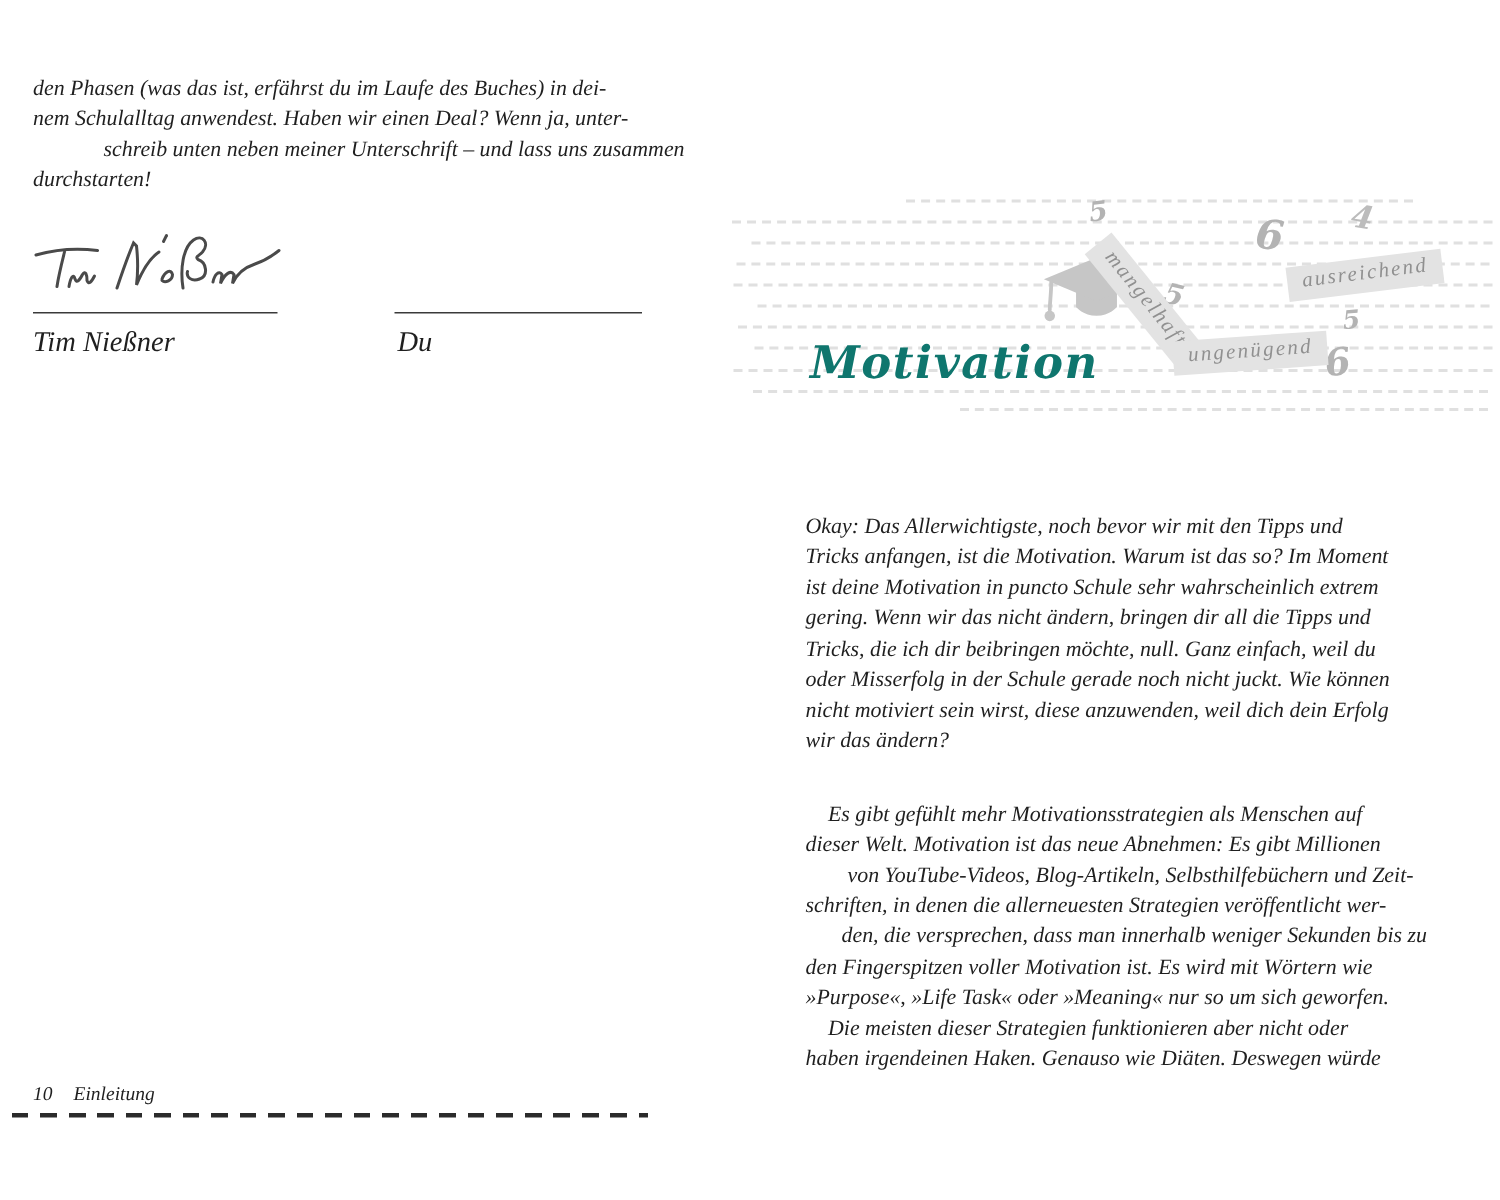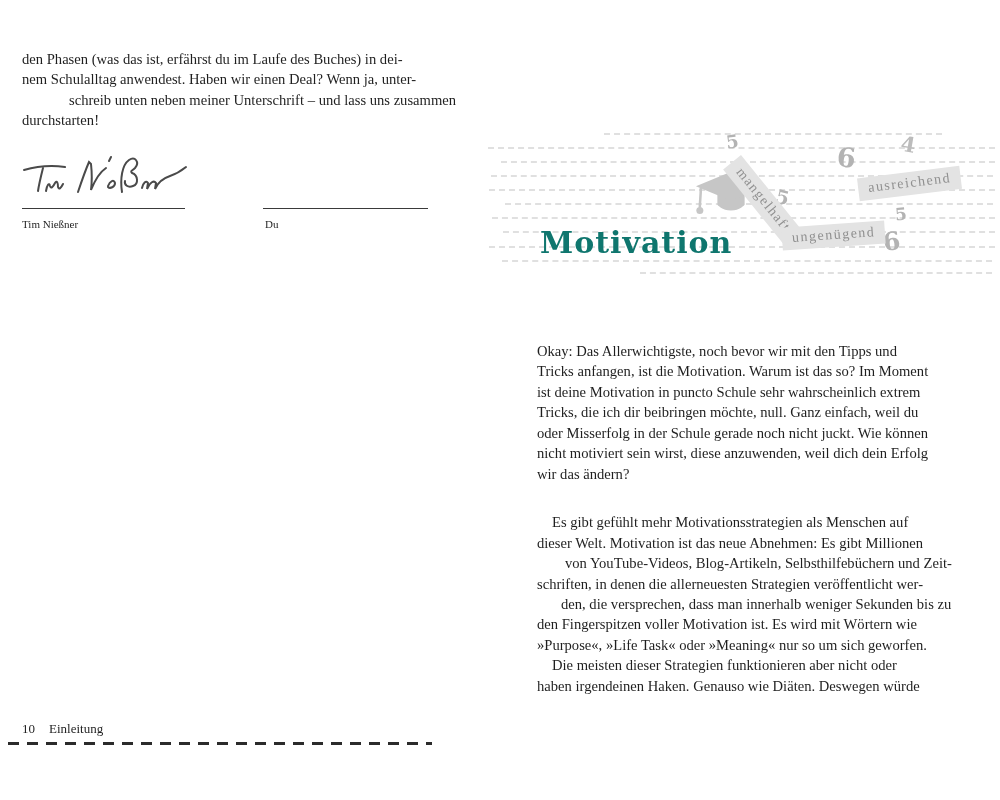--- a/index.html
+++ b/index.html
@@ -3,40 +3,41 @@
 <meta charset="utf-8">
 <style>
   html,body{margin:0;padding:0;background:#ffffff;}
   #spread{
     position:relative;
     width:1000px;height:800px;
     background:#ffffff;
     font-family:"Liberation Serif", serif;
     color:#1f1f1f;
     overflow:hidden;
+    font-style:italic;
   }
 
   
   .textblock{position:absolute;}
   .line{
     font-size:14.6px;
     line-height:20.45px;
     white-space:nowrap;
     text-align:left;
     color:#1f1f1f;
   }
   .line.indent{text-indent:15px;}
 
   
   #lp-paragraph{left:22px;top:49px;width:406px;}
   #signature-wrap{position:absolute;left:20px;top:155px;width:172px;height:52px;}
   .sig-line{position:absolute;height:0;border-top:1.2px solid #3a3a3a;}
   #sig-line-left{left:22px;top:208px;width:163px;}
   #sig-line-right{left:263px;top:208px;width:165px;}
-  .sig-label{position:absolute;font-size:11px;color:#1f1f1f;}
+  .sig-label{position:absolute;font-size:19px;color:#1f1f1f;}
   #sig-label-left{left:22px;top:218px;}
   #sig-label-right{left:265px;top:218px;}
 
   #lp-footer{position:absolute;left:22px;top:721px;font-size:13px;color:#1f1f1f;}
   #lp-footer .pgnum{margin-right:14px;}
   #lp-footer-dashes{
     position:absolute;left:8px;top:742px;width:424px;height:3px;
     background:repeating-linear-gradient(90deg,#2b2b2b 0 11px,transparent 11px 19px);
   }
 
@@ -161,20 +162,21 @@
   <span id="glabel-1" class="grade-label">mangelhaft</span>
   <span id="glabel-2" class="grade-label">ausreichend</span>
   <span id="glabel-3" class="grade-label">ungenügend</span>
 
   <h1 id="chapter-title">Motivation</h1>
 
   <div id="rp-paragraphs" class="textblock">
     <div class="line fit" style="word-spacing: 0px;">Okay: Das Allerwichtigste, noch bevor wir mit den Tipps und</div>
     <div class="line fit" style="word-spacing: 0px;">Tricks anfangen, ist die Motivation. Warum ist das so? Im Moment</div>
     <div class="line fit" style="word-spacing: 0px;">ist deine Motivation in puncto Schule sehr wahrscheinlich extrem</div>
+    <div class="line fit" style="word-spacing: 0px;">gering. Wenn wir das nicht ändern, bringen dir all die Tipps und</div>
     <div class="line fit" style="word-spacing: 0px;">Tricks, die ich dir beibringen möchte, null. Ganz einfach, weil du</div>
     <div class="line fit" style="word-spacing: 0px;">oder Misserfolg in der Schule gerade noch nicht juckt. Wie können</div>
     <div class="line fit" style="word-spacing: 0px;">nicht motiviert sein wirst, diese anzuwenden, weil dich dein Erfolg</div>
     <div class="line end">wir das ändern?</div>
     <div class="line fit indent" style="word-spacing: 0px; margin-top: 28px;">Es gibt gefühlt mehr Motivationsstrategien als Menschen auf</div>
     <div class="line fit" style="word-spacing: 0px;">dieser Welt. Motivation ist das neue Abnehmen: Es gibt Millionen</div>
     <div class="line fit" style="word-spacing: 0px; margin-left: 28px;">von YouTube-Videos, Blog-Artikeln, Selbsthilfebüchern und Zeit-</div>
     <div class="line fit" style="word-spacing: 0px;">schriften, in denen die allerneuesten Strategien veröffentlicht wer-</div>
     <div class="line fit" style="word-spacing: 0px; margin-left: 24px;">den, die versprechen, dass man innerhalb weniger Sekunden bis zu</div>
     <div class="line fit" style="word-spacing: 0px;">den Fingerspitzen voller Motivation ist. Es wird mit Wörtern wie</div>

